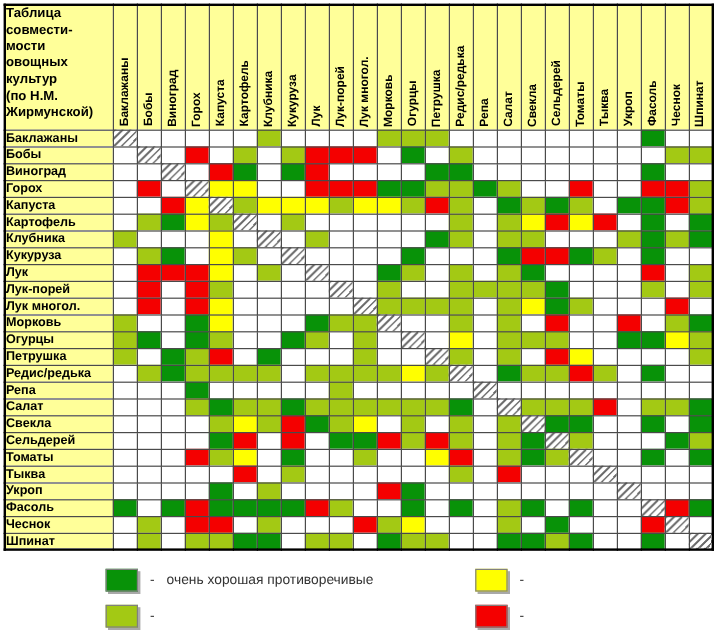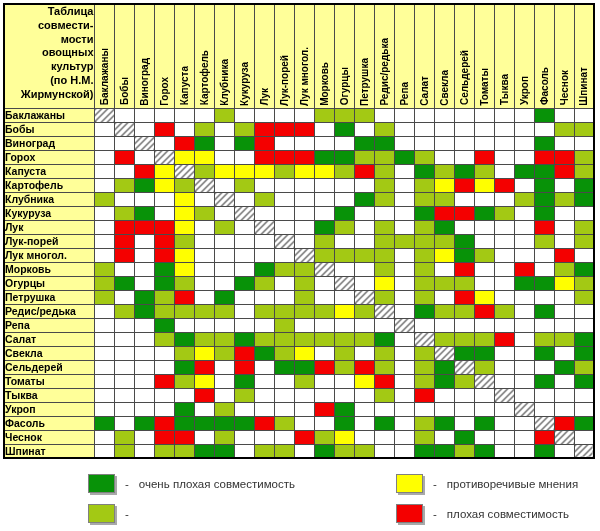--- a/index.html
+++ b/index.html
@@ -1,21 +1,21 @@
 <!DOCTYPE html>
 <html><head>
 <meta charset="utf-8">
 <style>
   html,body{margin:0;padding:0;background:#fff;}
   .app{position:relative;width:600px;height:531px;background:#fff;overflow:hidden;
        font-family:"Liberation Sans",sans-serif;}
   table.compat{border-collapse:collapse;table-layout:fixed;position:absolute;left:3px;top:3px;
        border:2px solid #000;}
   table.compat td,table.compat th{border:1px solid #4a4a4a;padding:0;box-sizing:border-box;}
-  td.corner{width:90px;height:104px;background:#ffff99;vertical-align:top;text-align:right;
+  td.corner{width:90px;height:104px;background:#ffff99;vertical-align:top;text-align:left;
        font-size:11px;font-weight:700;color:#000;padding:2px 3px;white-space:pre-line;line-height:1.25;}
   th.colhead{width:20px;height:104px;background:#ffff99;vertical-align:bottom;}
   th.colhead .vert{writing-mode:vertical-rl;transform:rotate(180deg);font-size:10px;font-weight:700;
        color:#000;white-space:nowrap;display:block;margin:0 auto 2px auto;max-height:100px;overflow:hidden;}
   td.rowhead{width:90px;height:14px;background:#ffff99;font-size:10.5px;font-weight:700;color:#000;
        padding:0 3px;white-space:nowrap;overflow:hidden;text-align:left;}
   td.cell{width:20px;height:14px;}
   .c-W{background:#ffffff;}
   .c-L{background:#a3c914;}
   .c-D{background:#089208;}
@@ -820,30 +820,28 @@
           <td class="cell c-W"></td>
           <td class="cell c-X"></td>
         </tr>
       </tbody>
   </table>
 
   <div class="legend" id="legend-box">
       <div class="legend-item">
         <span class="swatch c-D"></span>
         <span class="dash">-</span>
-        <span>очень плохая совместимость</span>
+        <span>очень хорошая противоречивые</span>
       </div>
       <div class="legend-item">
         <span class="swatch c-Y"></span>
         <span class="dash">-</span>
-        <span>противоречивые мнения</span>
       </div>
       <div class="legend-item">
         <span class="swatch c-L"></span>
         <span class="dash">-</span>
       </div>
       <div class="legend-item">
         <span class="swatch c-R"></span>
         <span class="dash">-</span>
-        <span>плохая совместимость</span>
       </div>
     </div>
 </div>
 
 </body></html>

